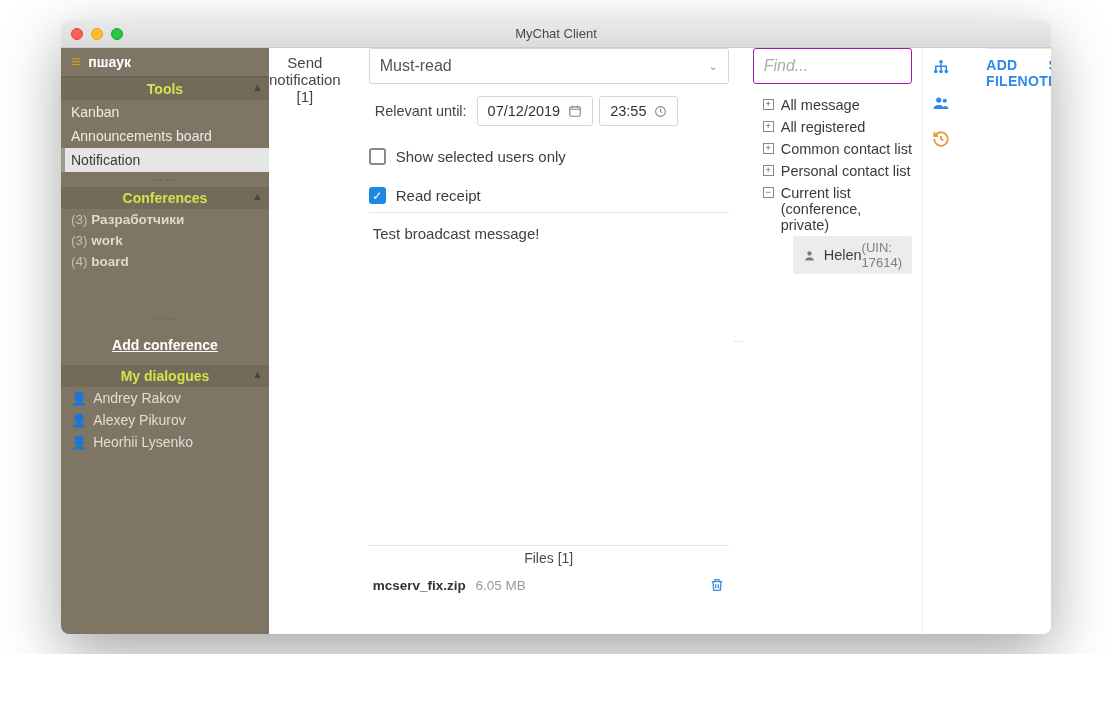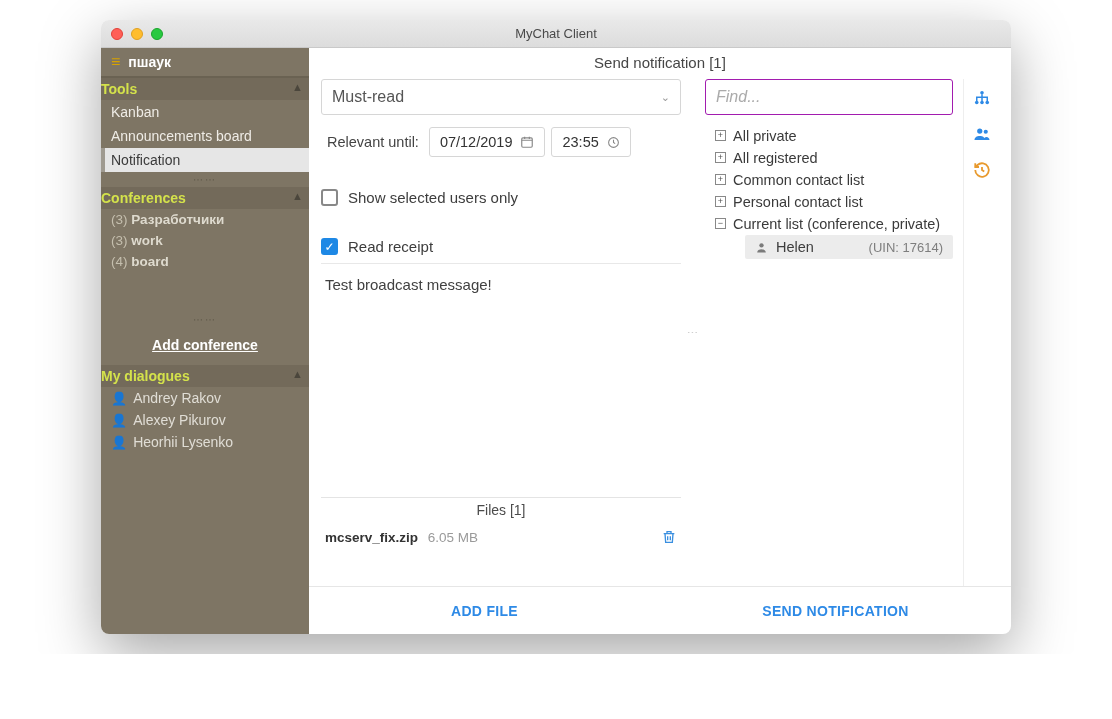--- a/index.html
+++ b/index.html
@@ -1,19 +1,19 @@
 <!DOCTYPE html>
 <html><head>
 <meta charset="utf-8">
 <style>
 * { margin: 0; padding: 0; box-sizing: border-box; font-family: -apple-system, BlinkMacSystemFont, "Segoe UI", Helvetica, Arial, sans-serif; }
 body { background: #fff; padding: 20px; }
 
 .window {
-  width: 910px;
+  width: 990px;
   height: 614px;
   margin: 0 auto;
   border-radius: 8px;
   box-shadow: 0 20px 60px rgba(0,0,0,0.35);
   overflow: hidden;
   background: #fff;
   display: flex;
   flex-direction: column;
 }
 
@@ -31,46 +31,46 @@
 .dot.yellow{ background:#ffbd2e; border:1px solid #dfa023;}
 .dot.green { background:#28c940; border:1px solid #1ba42c;}
 .titlebar .title { position:absolute; left:0; right:0; text-align:center; font-size:13px; color:#4a4a4a; }
 
 .body { flex:1; display:flex; min-height:0; }
 
 
 .sidebar { width: 208px; background:#7e7564; color:#fff; display:flex; flex-direction:column; font-size:14px; }
 .user-row { background:#7e7564; padding:6px 10px; display:flex; align-items:center; gap:8px; font-weight:600; color:#fff;}
 .hamburger { color:#d6a200; font-size:16px; line-height:1; }
-.section-hdr { background:#736a5a; color:#d4e24b; font-weight:600; text-align:left; padding:3px 0; position:relative; }
+.section-hdr { background:#736a5a; color:#d4e24b; font-weight:600; text-align:center; padding:3px 0; position:relative; }
 .section-hdr .chev { position:absolute; right:6px; top:3px; color:#4b463c; font-size:11px;}
 .sidebar-item { padding:4px 10px; color:#efece6; cursor:default; }
 .sidebar-item.active { background:#e6e6e6; color:#3a3a3a; border-left:4px solid #9f9a90; padding-left:6px;}
 .conf-item { padding:3px 10px; color:#dedace; font-size:13.5px;}
 .conf-item .cnt { color:#c5bfae; }
 .grip { text-align:center; color:#5e5748; font-size:10px; letter-spacing:2px; padding:2px 0;}
 .add-conf { text-align:center; text-decoration:underline; color:#fff; padding:10px 0 12px; font-weight:600; font-size:14px; cursor:pointer;}
 .dlg-item { padding:3px 10px; color:#e0ddd5; display:flex; gap:6px; align-items:center;}
 .dlg-item .picon{ color:#6a6253; font-size:13px;}
 .sidebar-divider { height:2px; background:#6a6252; }
 
 
-.main { flex:1; display:flex; flex-direction:column; min-width:0; }
+.main { flex:1; display:flex; flex-direction:row; min-width:0;gap:16px; }
 .main-header { text-align:center; padding:6px 0 8px; color:#464646; font-size:15px; }
 .columns { flex:1; display:flex; min-height:0; padding:0 12px; gap:10px;}
 .left-col { width:360px; display:flex; flex-direction:column; }
 .right-col { flex:1; display:flex; flex-direction:column; }
 
 .select-box { height:36px; border:1px solid #d6d6d6; border-radius:3px; display:flex; align-items:center; padding:0 10px; color:#555; justify-content:space-between; }
 .select-box .chv{ color:#999; font-size:11px;}
 .row-date { display:flex; align-items:center; gap:6px; margin-top:12px; font-size:14.5px; color:#444;}
 .row-date .lbl { margin-left:6px; margin-right:4px;}
 .date-field, .time-field { border:1px solid #d6d6d6; border-radius:3px; padding:6px 10px; display:flex; align-items:center; gap:8px; color:#333;}
 .date-field .cal, .time-field .clk { color:#888; font-size:13px;}
-.chk-row { display:flex; align-items:center; gap:10px; margin-top:32px; font-size:15px; color:#3d3d3d;text-align:right;}
+.chk-row { display:flex; align-items:center; gap:10px; margin-top:22px; font-size:15px; color:#3d3d3d;text-align:right;}
 .chkbox { width:17px; height:17px; border:2px solid #888; border-radius:3px; display:inline-flex; align-items:center; justify-content:center;}
 .chkbox.checked { background:#1e88e5; border-color:#1e88e5; color:#fff; font-size:12px;}
 .msg-area { flex:1; margin-top:8px; border-top:1px solid #e8e8e8; padding:12px 4px; color:#414141; font-size:15px; min-height:160px; border-bottom:1px solid #e4e4e4;}
 .files-hdr { text-align:center; color:#4b4b4b; font-size:14px; padding:4px 0 10px;}
 .file-row { display:flex; align-items:center; justify-content:space-between; font-size:13.5px; padding:0 4px;}
 .file-row .fn { color:#333; font-weight:600;}
 .file-row .sz { color:#9a9a9a; margin-left:6px; font-weight:400;}
 .trash { color:#3a8fe0; font-size:16px; cursor:pointer;}
 
 .find-box { height:36px; border:1px solid #a21caf; border-radius:3px; display:flex; align-items:center; padding:0 10px; color:#aaa; font-style:italic;}
@@ -228,21 +228,21 @@
             <span class="dots">⋮</span>
           </div>
 
         <div class="right-col">
           <div class="find-box">
             <span>Find...</span>
           </div>
           <div class="tree">
             <div class="tree-node">
               <span class="exp">+</span>
-              <span>All private</span>
+              <span>All message</span>
             </div>
             <div class="tree-node">
               <span class="exp">+</span>
               <span>All registered</span>
             </div>
             <div class="tree-node">
               <span class="exp">+</span>
               <span>Common contact list</span>
             </div>
             <div class="tree-node">

